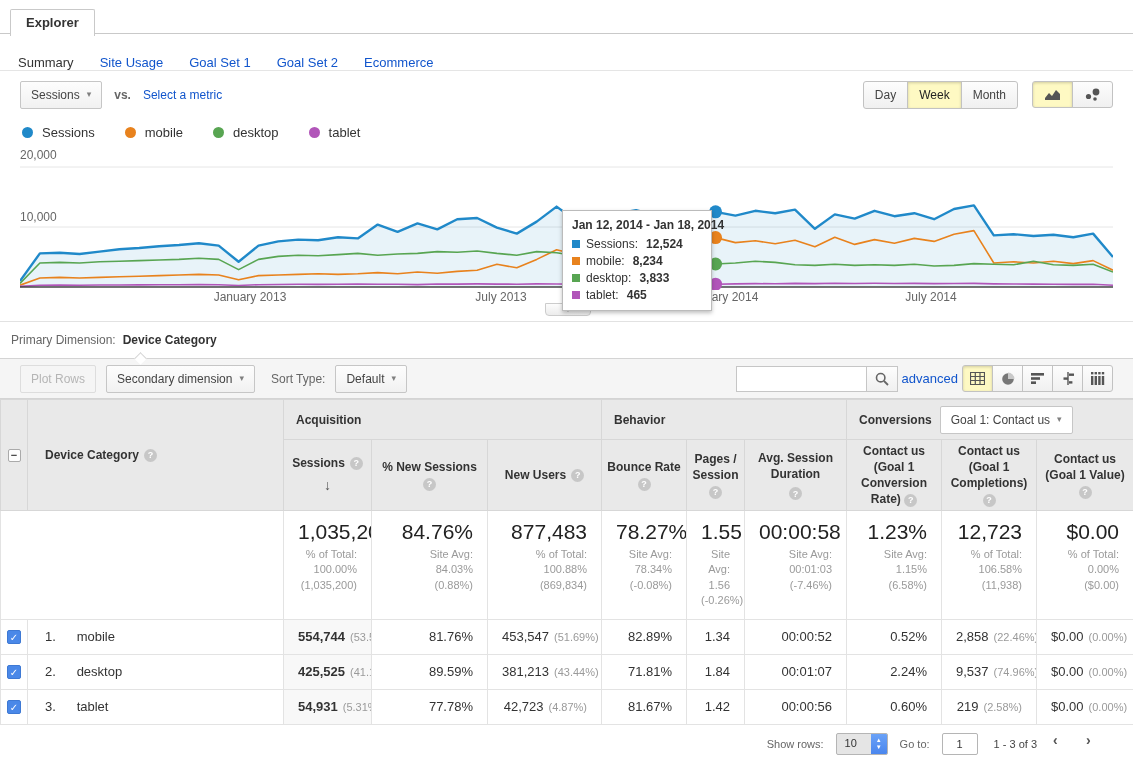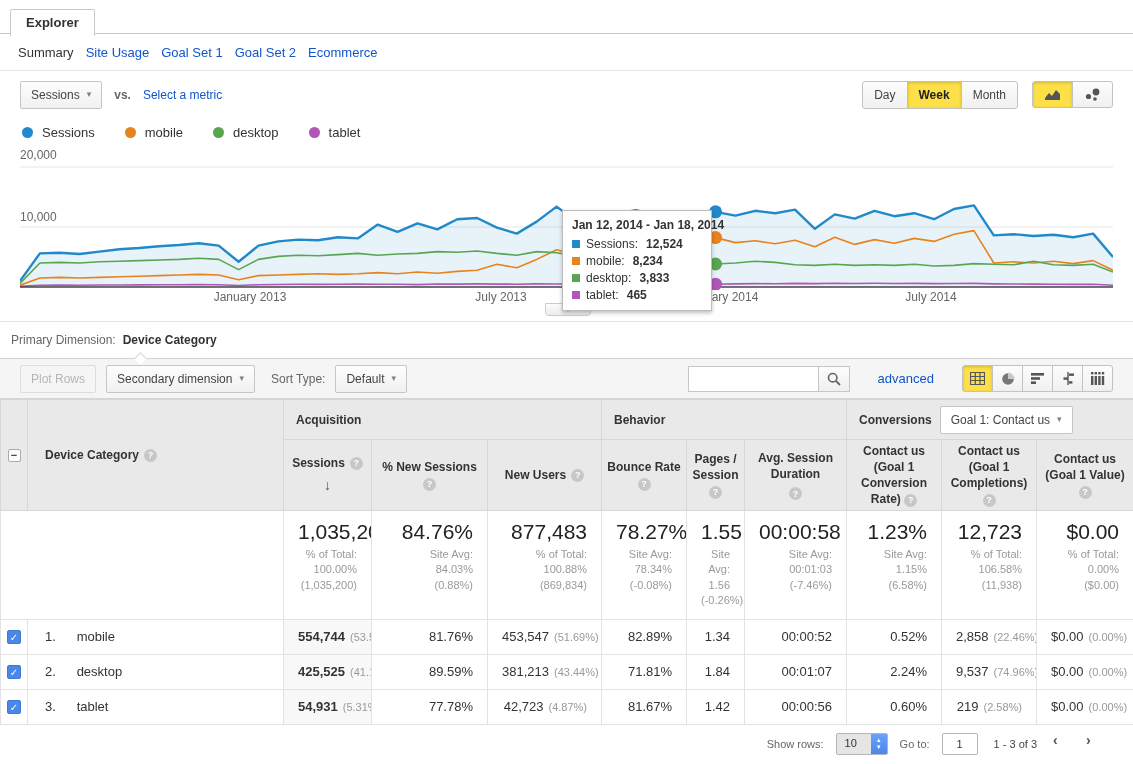--- a/index.html
+++ b/index.html
@@ -13,21 +13,21 @@
 
   
   .tabbar { height:34px; border-bottom:1px solid #c9c9c9; padding-left:10px; position:relative; }
   .tab-explorer {
     display:inline-block; margin-top:8px; padding:5px 15px 6px;
     background:#fff; border:1px solid #c9c9c9; border-bottom:none;
     border-radius:2px 2px 0 0; font-weight:bold; font-size:13px;
     position:relative; top:1px; z-index:2;
   }
   
-  .subtabs { height:37px; display:flex; align-items:center; gap:12px; padding:0 18px;
+  .subtabs { height:37px; display:flex; align-items:flex-end; gap:26px; padding:0 18px;
     border-bottom:1px solid #e5e5e5; font-size:13px; }
   .subtab { color:#15c; cursor:pointer; }
   .subtab.active { color:#333; cursor:default; }
 
   
   .controls { height:47px; display:flex; align-items:center; padding:0 20px; }
   .controls-left { display:flex; align-items:center; gap:12px; }
   .controls-right { margin-left:auto; display:flex; align-items:center; gap:14px; }
   .btn {
     display:inline-flex; align-items:center; gap:7px;
@@ -39,21 +39,21 @@
   .caret { font-size:9px; color:#808080; line-height:1; }
   .vs { font-weight:bold; color:#666; font-size:12px; }
   .seg { display:inline-flex; }
   .seg .sbtn {
     border:1px solid #c2c2c2; background:linear-gradient(#fdfdfd,#f0f0f0);
     padding:6px 11px; font-size:12px; color:#444; margin-left:-1px; cursor:pointer;
     display:inline-flex; align-items:center; justify-content:center;
   }
   .seg .sbtn:first-child { border-radius:3px 0 0 3px; margin-left:0; }
   .seg .sbtn:last-child { border-radius:0 3px 3px 0; }
-  .seg .sbtn.active { background:#fde047; box-shadow:inset 0 1px 3px rgba(0,0,0,.18); font-weight:bold; color:#222; }
+  .seg .sbtn.active { background:#fef9c3; box-shadow:inset 0 1px 3px rgba(0,0,0,.18); font-weight:normal; color:#222; }
 
   
   .legend { display:flex; align-items:center; gap:30px; padding:0 22px; height:28px; font-size:13px; }
   .legend-item { display:flex; align-items:center; gap:9px; }
   .legend-dot { width:11px; height:11px; border-radius:50%; }
 
   
   .chart-wrap { position:relative; height:176px; border-bottom:1px solid #e2e2e2; }
   .chart-svg { position:absolute; left:20px; top:2px; }
   .ylabel { position:absolute; left:20px; font-size:12px; color:#666; }
@@ -73,21 +73,21 @@
   
   .primary-row { height:36px; display:flex; align-items:center; padding:0 11px; font-size:12px; color:#666; }
   .primary-row b { color:#333; margin-left:7px; font-size:12px; }
 
   
   .toolbar { height:41px; background:#f5f5f5; border-top:1px solid #d4d4d4; border-bottom:1px solid #d4d4d4;
     display:flex; align-items:center; padding:0 20px; position:relative; gap:10px; }
   .notch { position:absolute; left:136px; top:-5px; width:9px; height:9px; background:#fff;
     border-left:1px solid #d4d4d4; border-top:1px solid #d4d4d4; transform:rotate(45deg); }
   .sort-label { font-size:12px; color:#666; margin-left:6px; }
-  .toolbar-right { margin-left:auto; display:flex; align-items:center; gap:28px; }
+  .toolbar-right { margin-left:auto; display:flex; align-items:center; gap:4px; }
   .searchbox { display:inline-flex; }
   .searchbox input { width:130px; height:26px; border:1px solid #c6c6c6; border-right:none;
     padding:0 8px; font-size:12px; font-family:inherit; outline:none; background:#fff; }
   .search-btn { width:32px; height:26px; border:1px solid #c6c6c6; background:linear-gradient(#fdfdfd,#f0f0f0);
     display:flex; align-items:center; justify-content:center; cursor:pointer; }
   .viewbtns .sbtn { width:31px; height:27px; padding:0; }
 
   
   table { width:1133px; border-collapse:collapse; table-layout:fixed; }
   th, td { border:1px solid #e3e3e3; overflow:hidden; }

